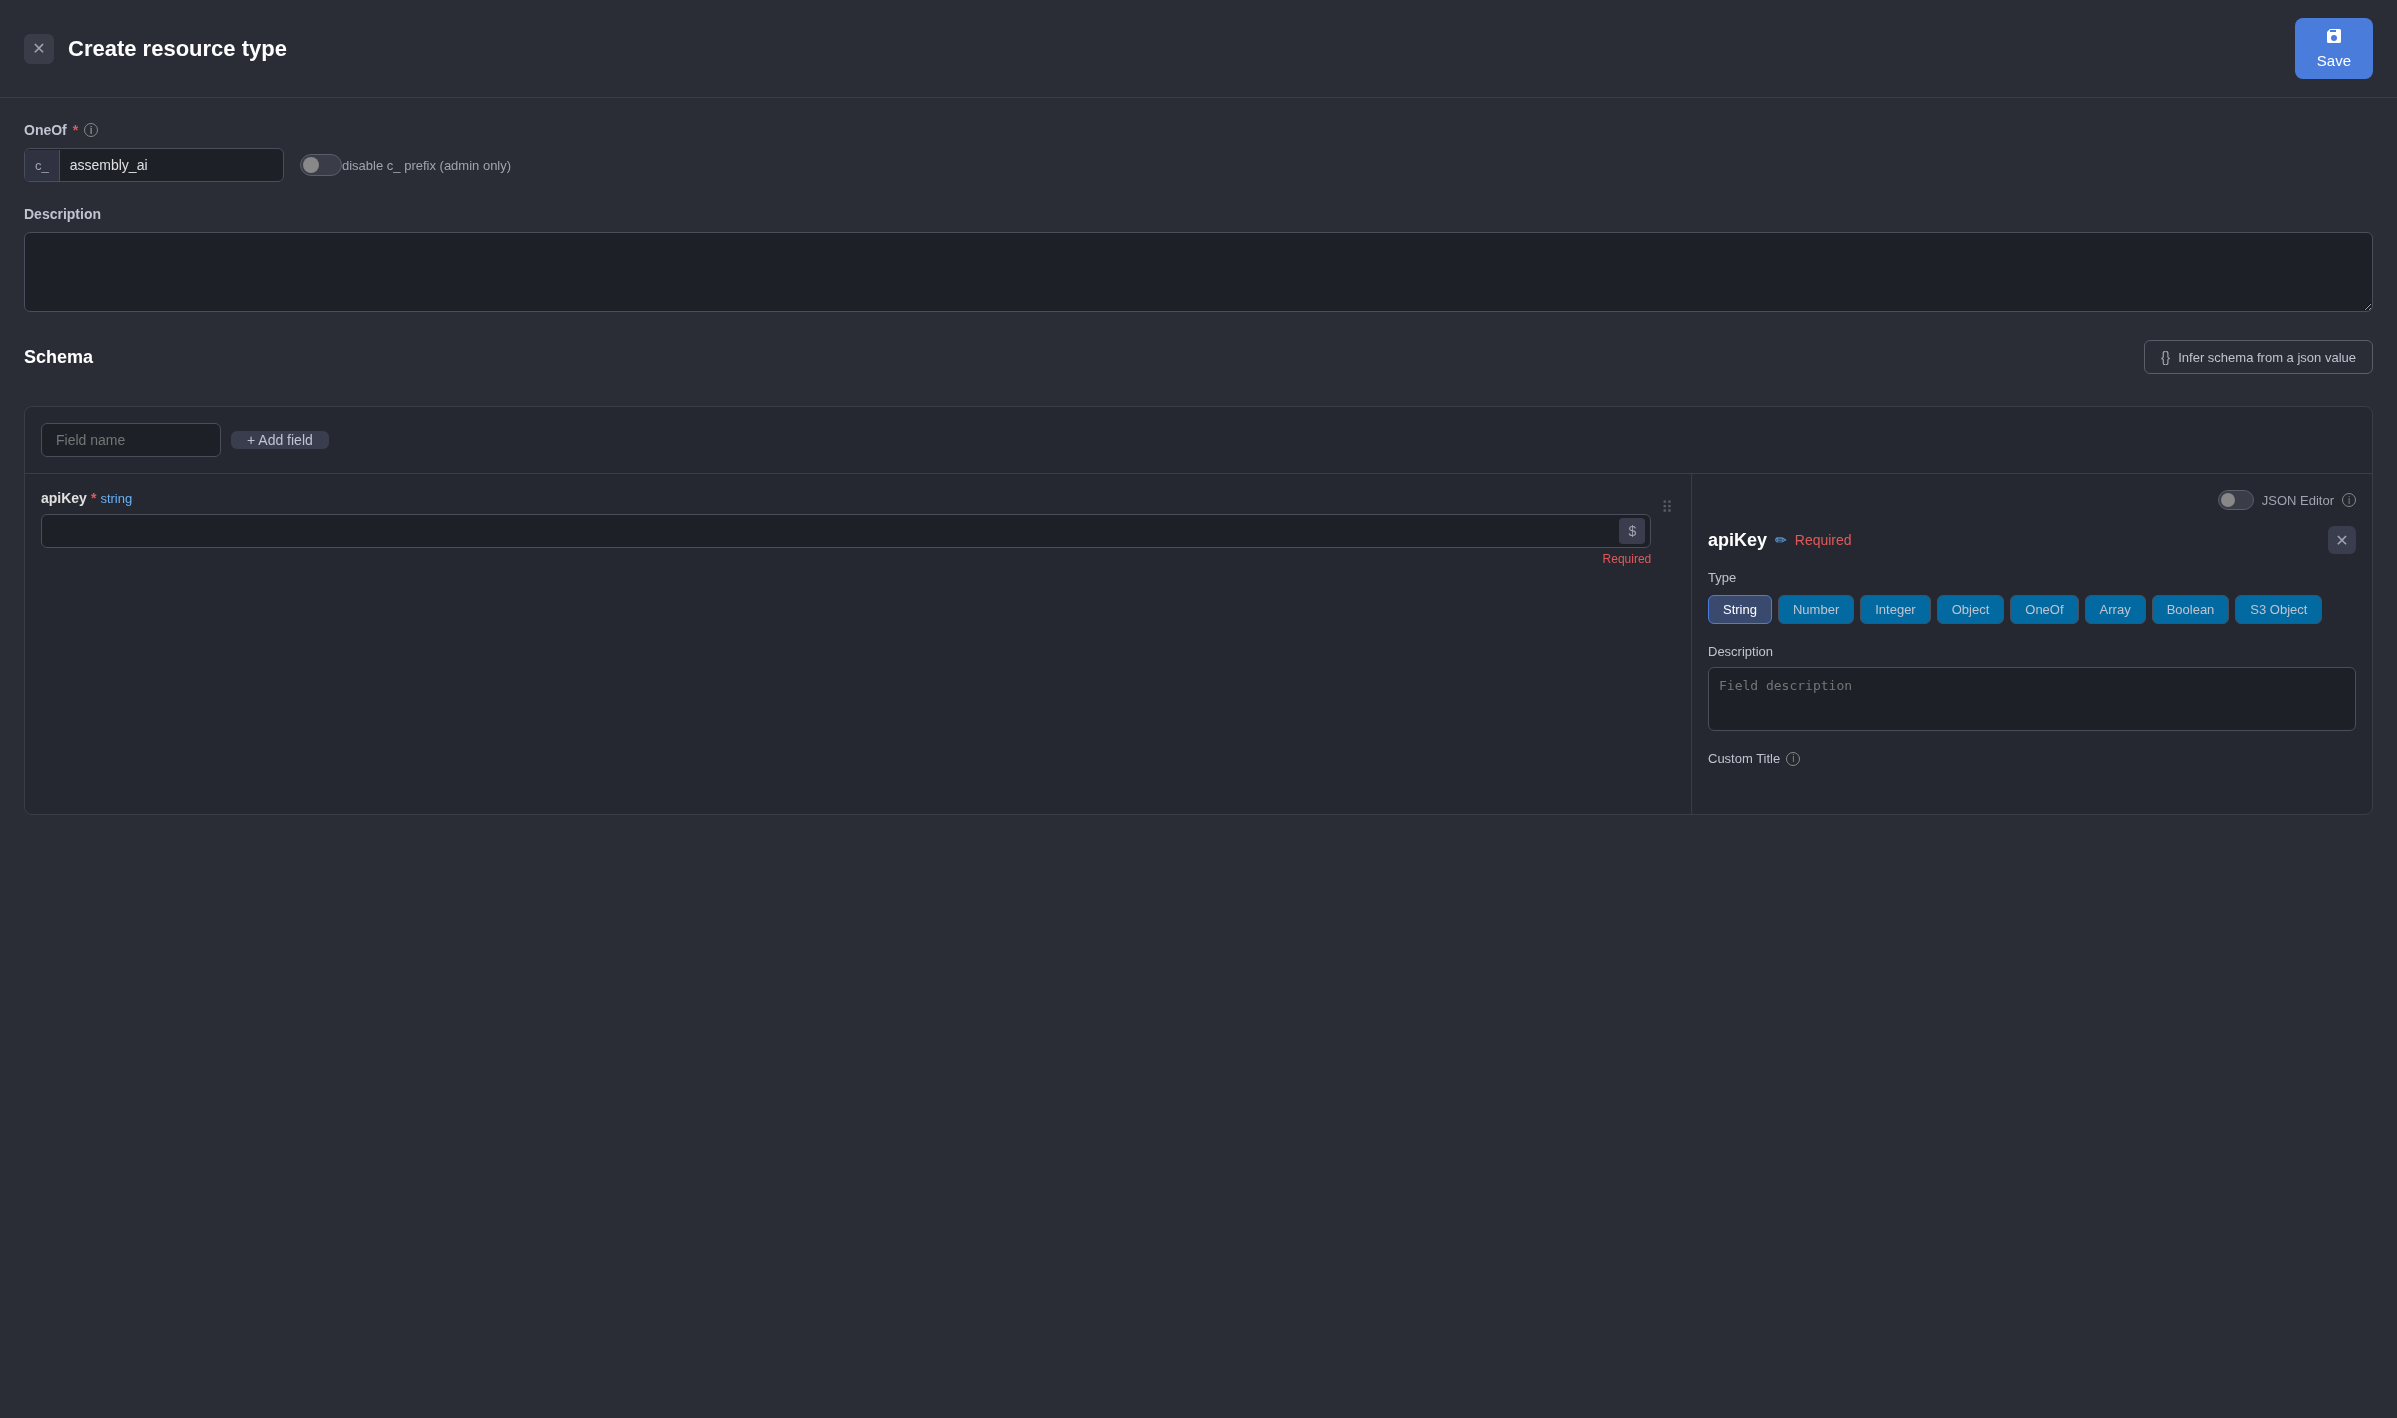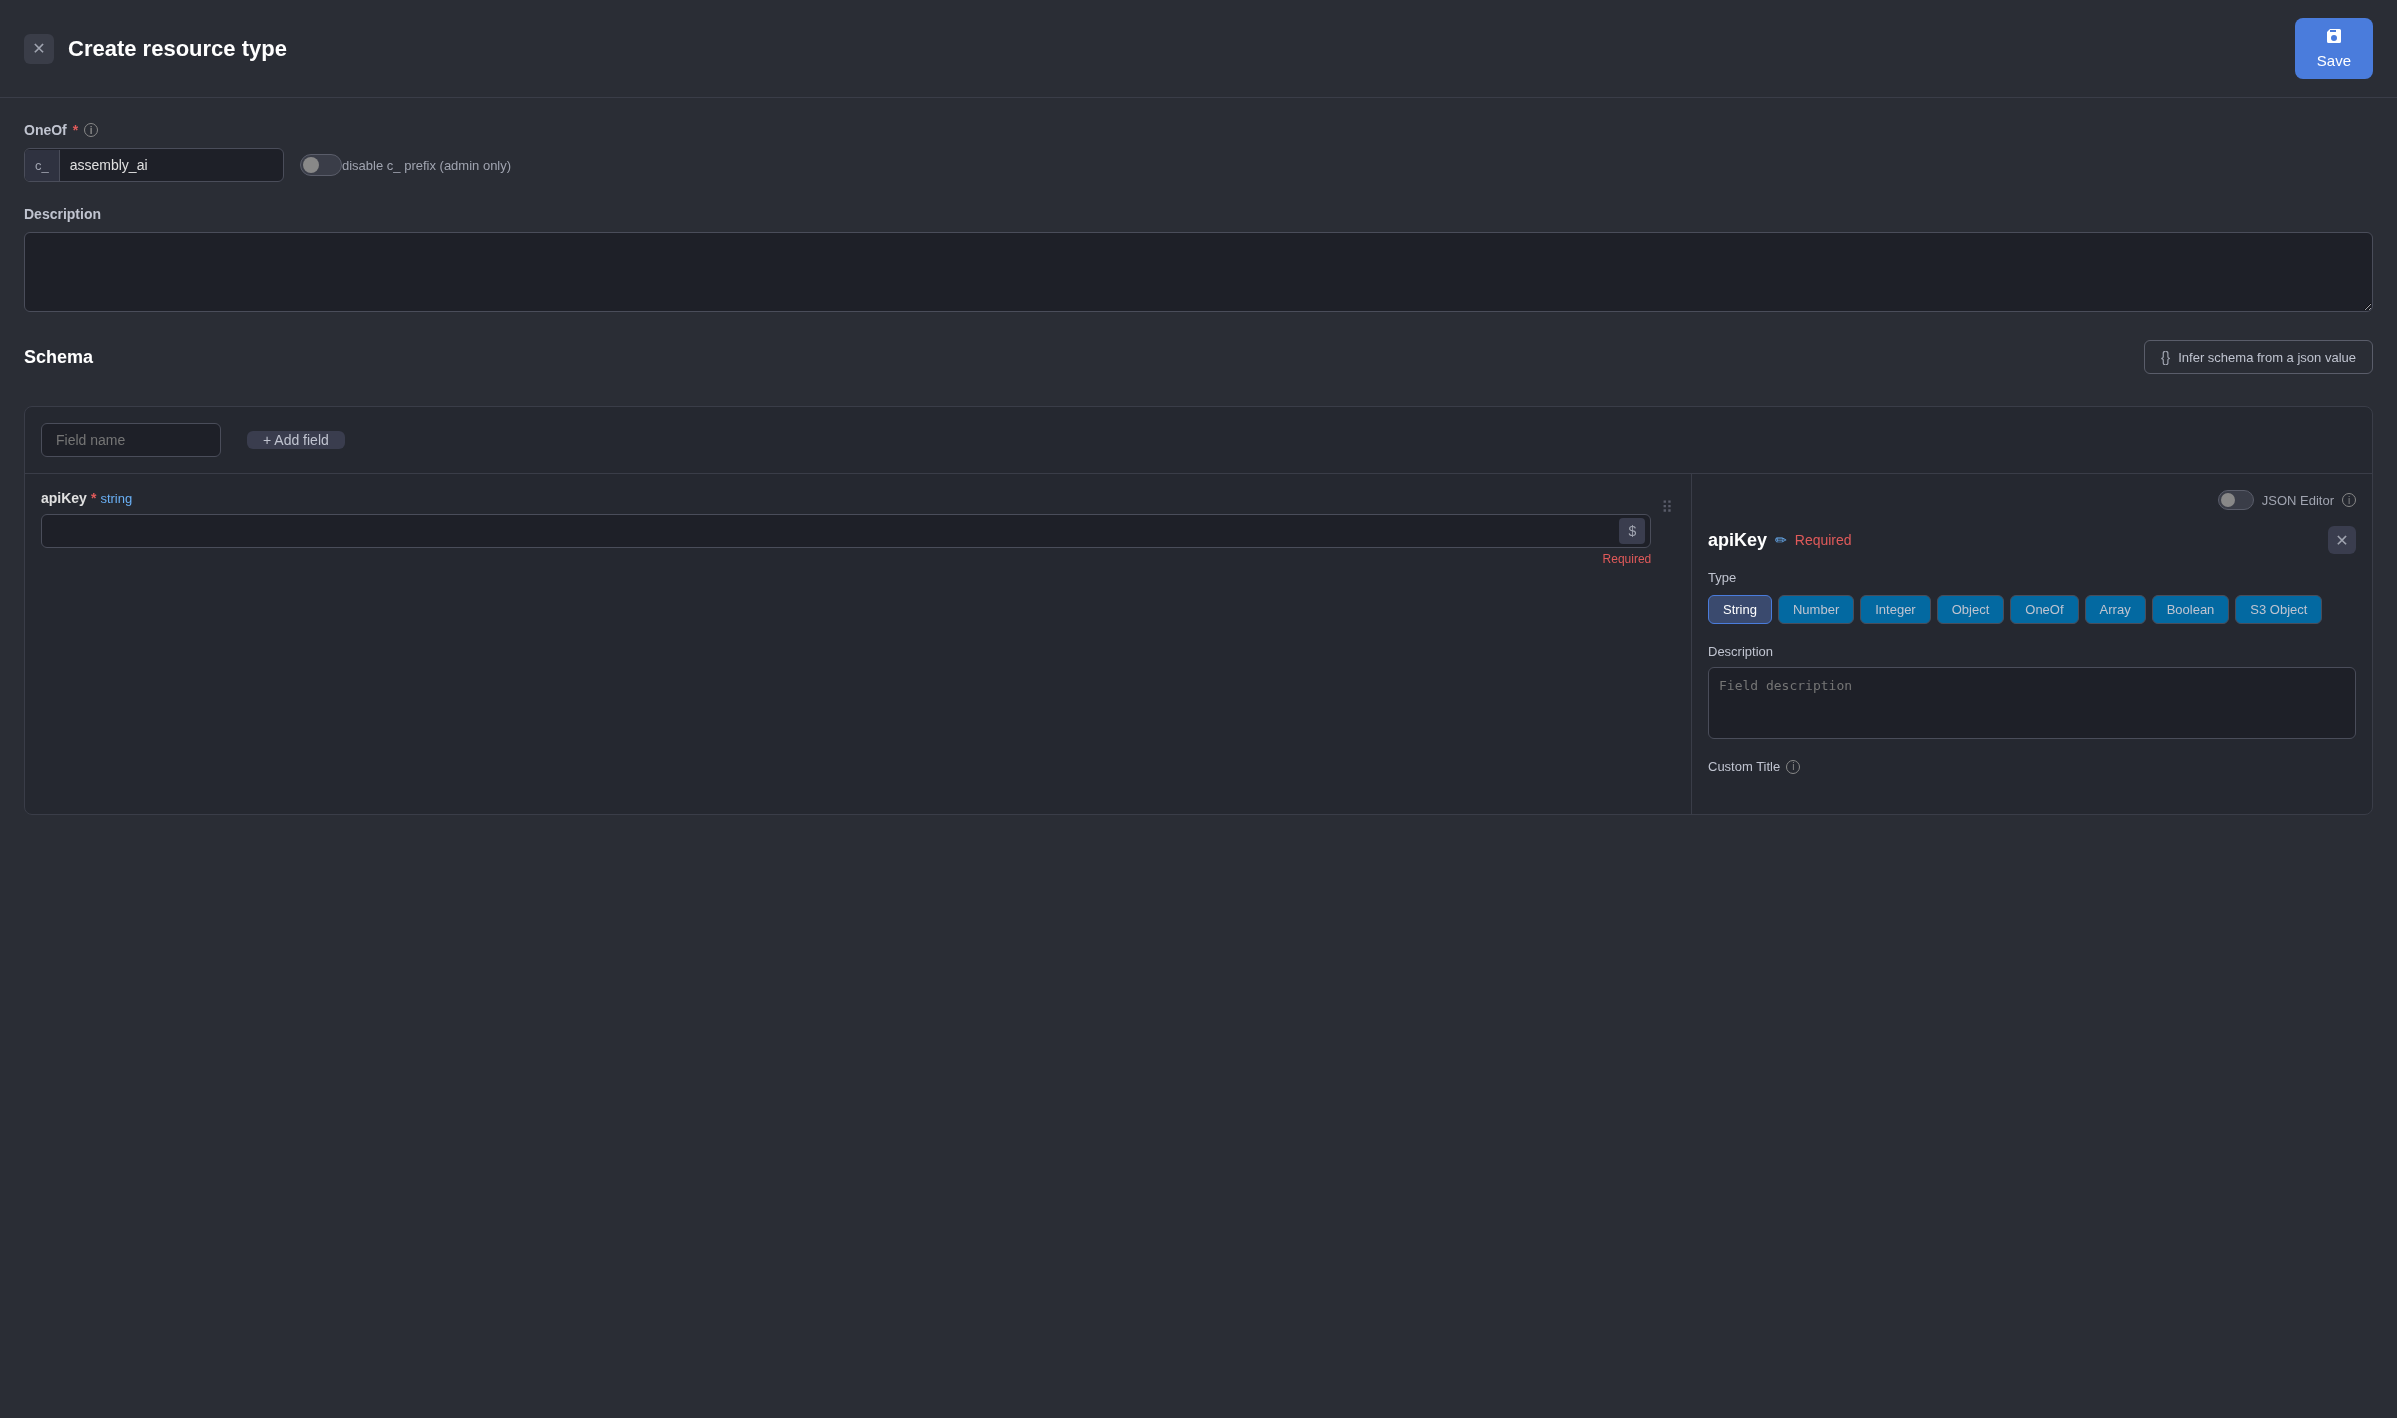--- a/index.html
+++ b/index.html
@@ -231,21 +231,20 @@
       background: #3a3d4e;
       border: none;
       color: #c0c4d0;
       padding: 1px 16px;
       border-radius: 6px;
       font-size: 14px;
       cursor: pointer;
       display: flex;
       align-items: center;
       gap: 6px;
-      margin-left: 16px;
     }
 
     
     .schema-split {
       display: flex;
       min-height: 340px;
     }
 
     
     .schema-left {
@@ -426,21 +425,21 @@
     }
 
     .right-desc-label {
       font-size: 13px;
       font-weight: 500;
       color: #c0c4d0;
       margin-bottom: 8px;
     }
     .right-desc-textarea {
       width: 100%;
-      height: 72px;
+      height: 64px;
       background: #1e2028;
       border: 1.5px solid #4a4d5a;
       border-radius: 6px;
       color: #e0e0e0;
       font-size: 13px;
       padding: 10px;
       resize: none;
       outline: none;
       margin-bottom: 16px;
     }

